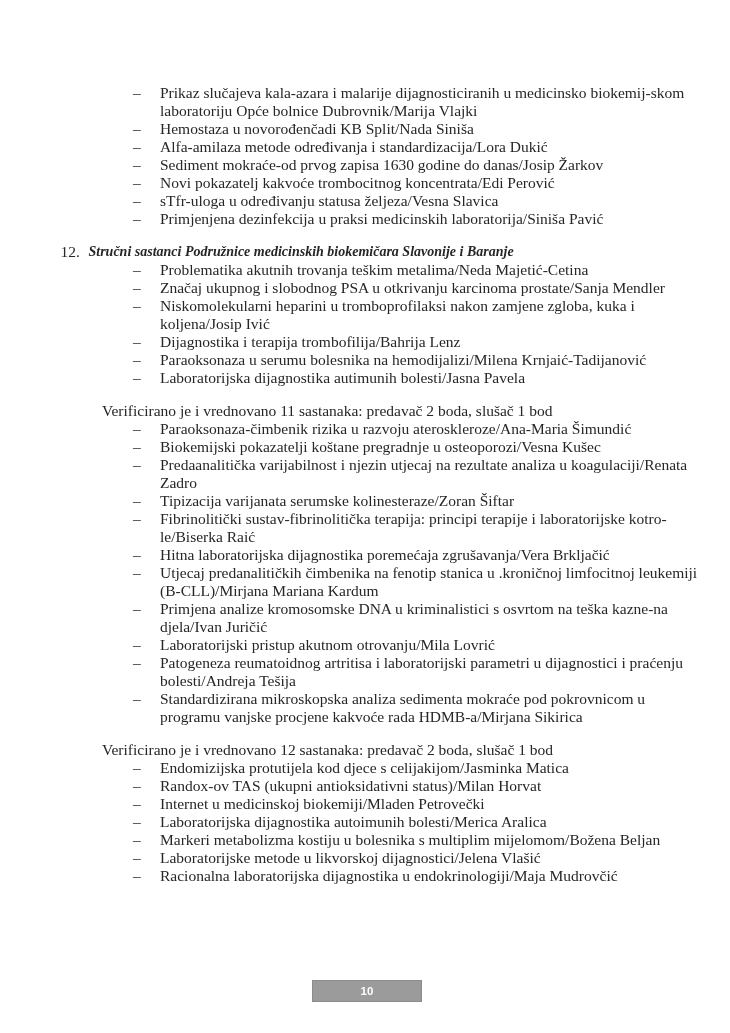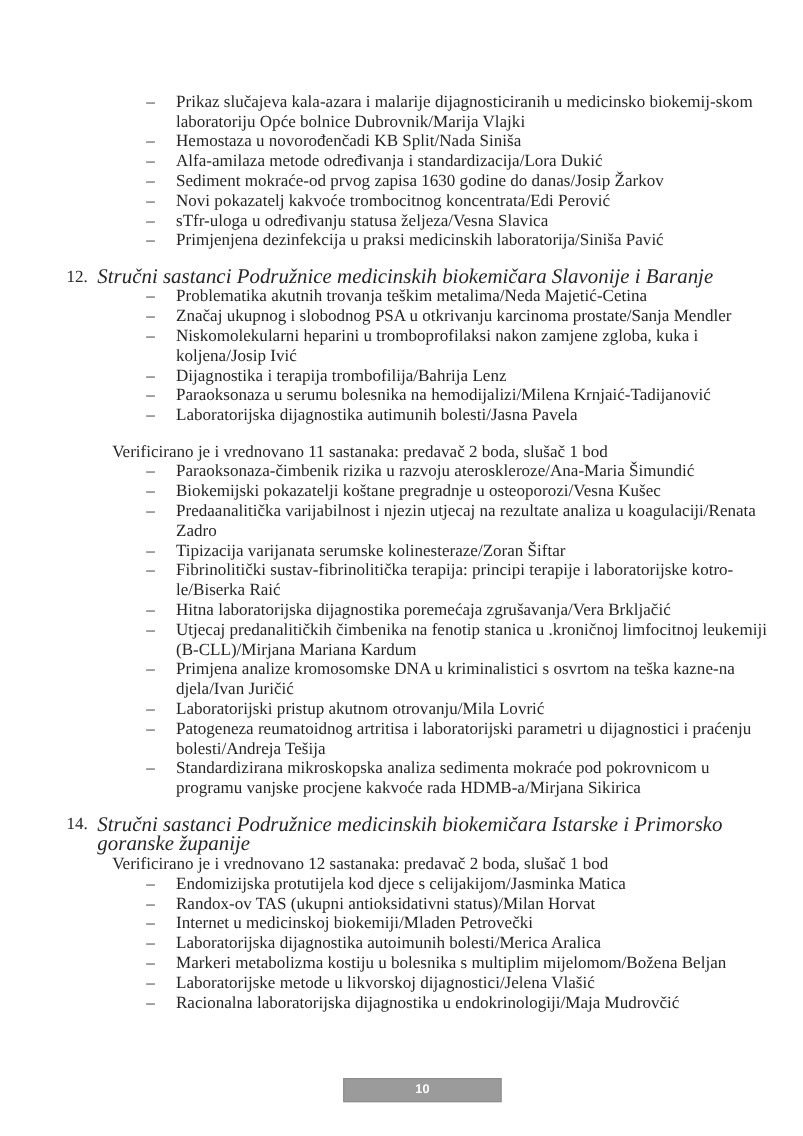--- a/index.html
+++ b/index.html
@@ -25,22 +25,22 @@
     display: flex;
     margin-left: 47px;
     justify-content: center;
   }
   .sec-num {
     flex: 0 0 28px;
     font-size: 15.5px;
   }
   .sec-title {
     margin: 0;
-    font-size: 19px;
-    font-weight: normal;
+    font-size: 14px;
+    font-weight: bold;
     font-style: italic;
     line-height: 18px;
     width: 628px;
   }
   .sec-sub {
     margin: 0 0 0 102px;
   }
   .items {
     list-style: none;
     margin: 0;
@@ -51,21 +51,21 @@
   .dash {
     flex: 0 0 27px;
   }
   .item-text {
     width: 548px;
   }
   .page-badge {
     position: absolute;
     left: 312px;
     top: 980px;
-    width: 144px;
+    width: 110px;
     height: 22px;
     background: #9b9b9b;
     border: 1px solid #8c8c8c;
     box-sizing: border-box;
     display: flex;
     align-items: center;
     justify-content: center;
     font-family: "Liberation Sans", sans-serif;
     font-size: 11.5px;
     font-weight: bold;
@@ -188,24 +188,20 @@
             <span class="item-text">Patogeneza reumatoidnog artritisa i laboratorijski parametri u dijagnostici i praćenju bolesti/Andreja Tešija</span>
           </li>
         <li>
             <span class="dash">–</span>
             <span class="item-text">Standardizirana mikroskopska analiza sedimenta mokraće pod pokrovnicom u programu vanjske procjene kakvoće rada HDMB-a/Mirjana Sikirica</span>
           </li>
       </ul>
     </section>
 
     <section class="sec">
-      <div class="sec-head">
-        <span class="sec-num">14.</span>
-        <h2 class="sec-title">Stručni sastanci Podružnice medicinskih biokemičara Istarske i Primorsko goranske županije</h2>
-      </div>
       <p class="sec-sub">Verificirano je i vrednovano 12 sastanaka: predavač 2 boda, slušač 1 bod</p>
       <ul class="items">
         <li>
             <span class="dash">–</span>
             <span class="item-text">Endomizijska protutijela kod djece s celijakijom/Jasminka Matica</span>
           </li>
         <li>
             <span class="dash">–</span>
             <span class="item-text">Randox-ov TAS (ukupni antioksidativni status)/Milan Horvat</span>
           </li>

